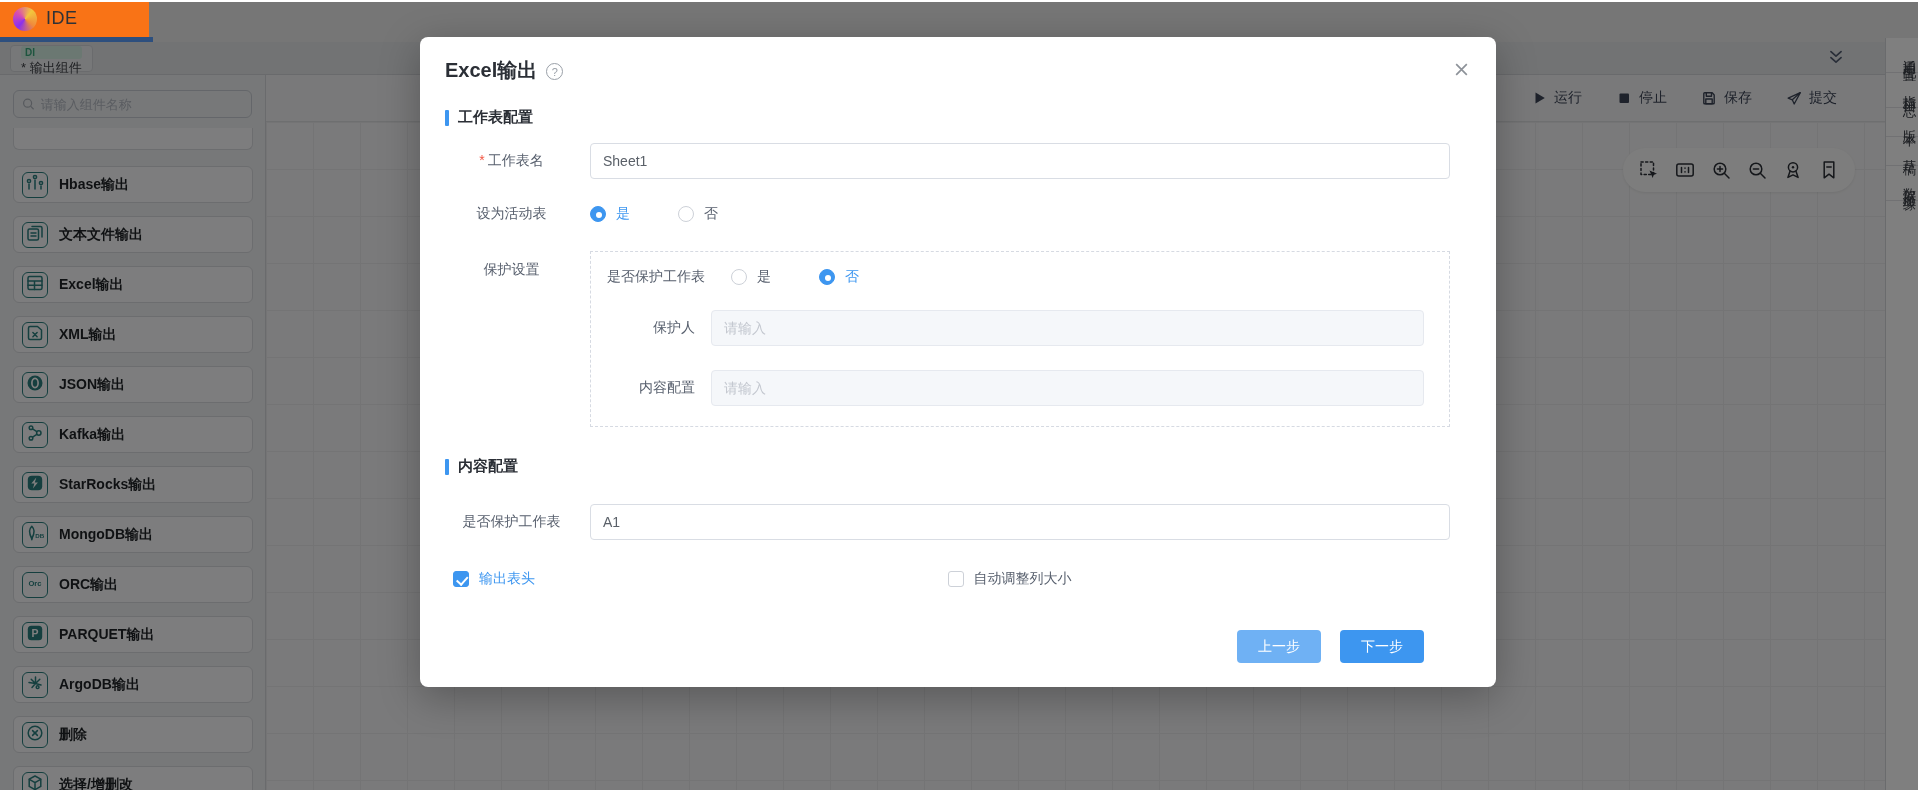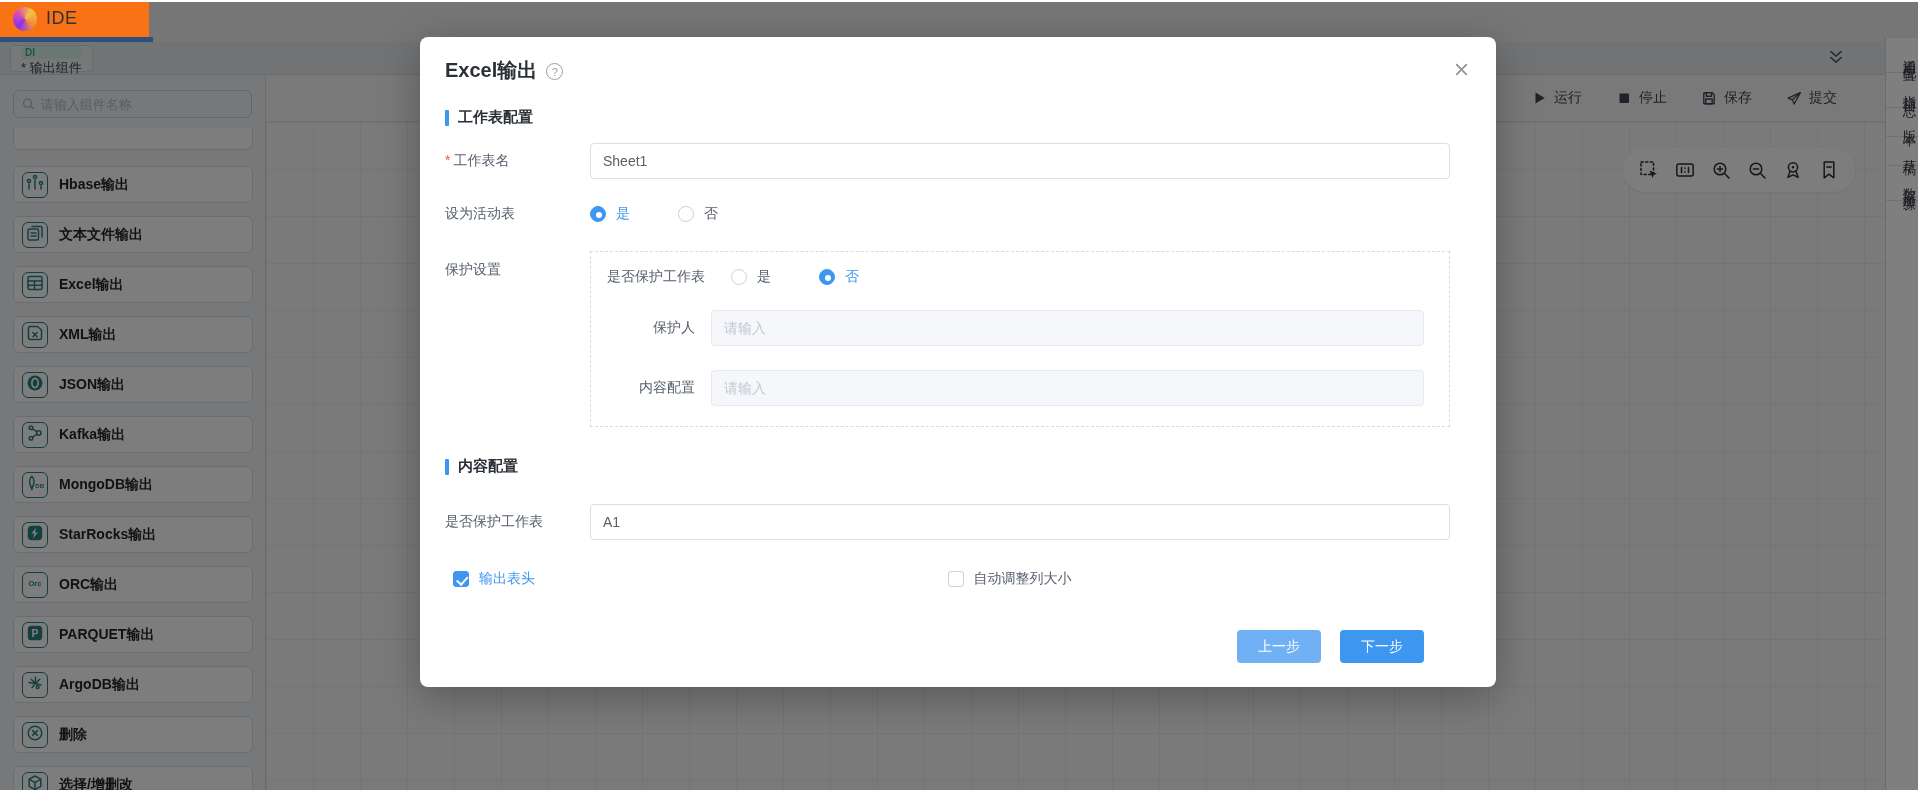--- a/index.html
+++ b/index.html
@@ -82,21 +82,21 @@
   .help-icon { width:17px; height:17px; border:1px solid #9aa0a8; border-radius:50%; color:#9aa0a8;
     font-size:11px; display:flex; align-items:center; justify-content:center; margin-top:2px; }
   .m-close { position:absolute; right:26px; top:24px; cursor:pointer; }
   .m-close svg { width:17px; height:17px; stroke:#8d9299; stroke-width:1.6; }
   .m-body { padding:0 46px 0 25px; }
   .sec-title { display:flex; align-items:center; gap:9px; margin-top:24px; }
   .sec-bar { width:4px; height:16px; background:#3d96f0; border-radius:1px; }
   .sec-text { font-size:15px; font-weight:bold; color:#2b2f36; }
   .frow { display:flex; align-items:center; margin-top:16px; }
   .frow.top { align-items:flex-start; }
-  .flabel { width:133px; flex-shrink:0; text-align:left; font-size:14px; color:#58606e; }
+  .flabel { width:133px; flex-shrink:0; text-align:center; font-size:14px; color:#58606e; }
   .req { color:#f25643; margin-right:3px; }
   .fctrl { flex:1; margin-left:12px; }
   .text-input { width:100%; height:36px; border:1px solid #d9dde4; border-radius:4px; padding:0 12px;
     font-size:14px; color:#5a6068; outline:none; font-family:inherit; background:#fff; }
   .text-input::placeholder { color:#c3c7cf; }
   .text-input:disabled { background:#f5f7fa; border-color:#e6e9ef; }
   .radio-group { display:flex; align-items:center; }
   .radio-opt { display:flex; align-items:center; margin-right:48px; cursor:pointer; }
   .radio { width:16px; height:16px; border-radius:50%; border:1px solid #cdd1d8; background:#fff;
     position:relative; flex-shrink:0; }
@@ -213,35 +213,35 @@
               <circle cx="6" cy="15.2" r="1.8"></circle>
               <circle cx="13.8" cy="10" r="2.2"></circle>
               <path d="M7.6 5.9l4.2 2.7M7.6 14.1l4.2-2.7"></path>
             </svg>
           </span>
           <span class="side-label">Kafka输出</span>
         </div>
         <div class="side-card">
           <span class="icon-box">
             <svg viewBox="0 0 20 20">
+              <rect x="2.8" y="2.8" width="14.4" height="14.4" rx="4" fill="#2a7f7f" stroke="none"></rect>
+              <path d="M11.3 4.6L6.3 10.6h3.1l-1.5 4.8 5-6h-3.1z" fill="#fff" stroke="none"></path>
+            </svg>
+          </span>
+          <span class="side-label">StarRocks输出</span>
+        </div>
+        <div class="side-card">
+          <span class="icon-box">
+            <svg viewBox="0 0 20 20">
               <path d="M6.8 3.2c2.6 2.8 3.4 5.6 0 12.6-3.4-7-2.6-9.8 0-12.6z"></path>
               <path d="M6.8 14.2v2.6"></path>
               <text x="10.3" y="14.8" font-size="6.2" font-weight="bold" fill="#2a7f7f" stroke="none">DB</text>
             </svg>
           </span>
           <span class="side-label">MongoDB输出</span>
-        </div>
-        <div class="side-card">
-          <span class="icon-box">
-            <svg viewBox="0 0 20 20">
-              <rect x="2.8" y="2.8" width="14.4" height="14.4" rx="4" fill="#2a7f7f" stroke="none"></rect>
-              <path d="M11.3 4.6L6.3 10.6h3.1l-1.5 4.8 5-6h-3.1z" fill="#fff" stroke="none"></path>
-            </svg>
-          </span>
-          <span class="side-label">StarRocks输出</span>
         </div>
         <div class="side-card">
           <span class="icon-box">
             <svg viewBox="0 0 20 20">
               <text x="10" y="13.3" font-size="7.6" font-weight="bold" text-anchor="middle" fill="#2a7f7f" stroke="none">Orc</text>
             </svg>
           </span>
           <span class="side-label">ORC输出</span>
         </div>
         <div class="side-card">

